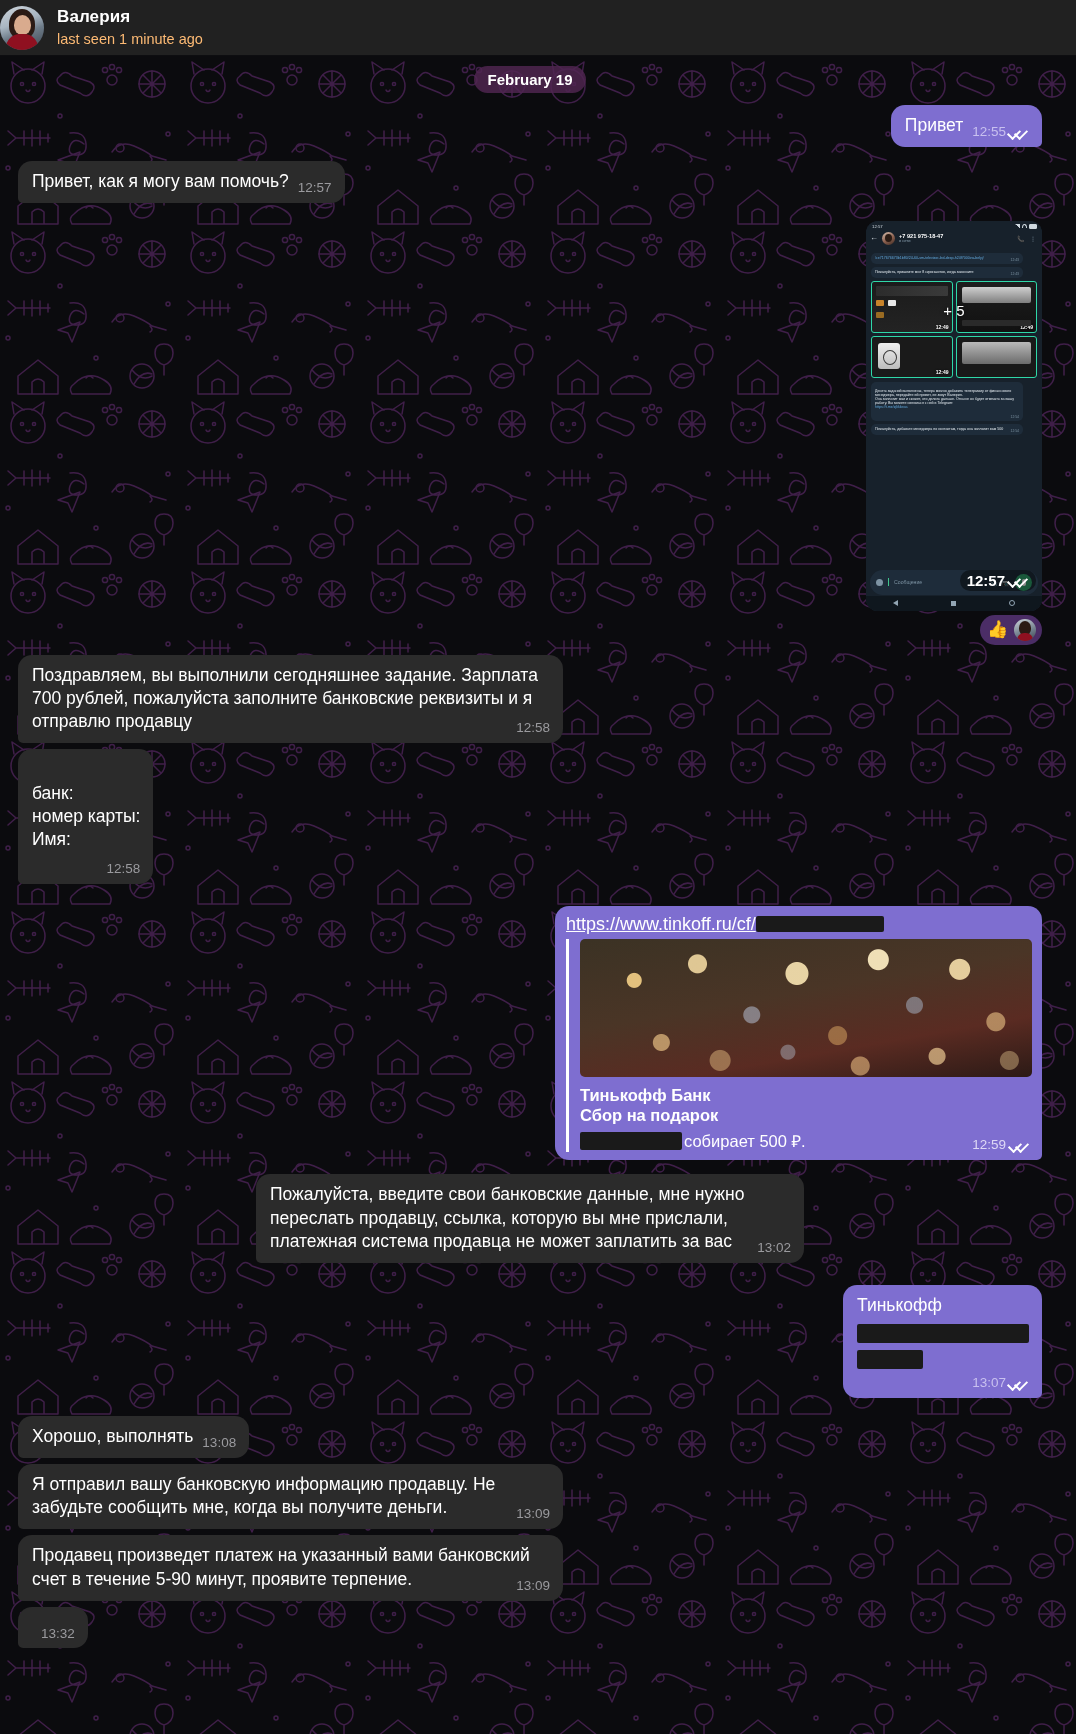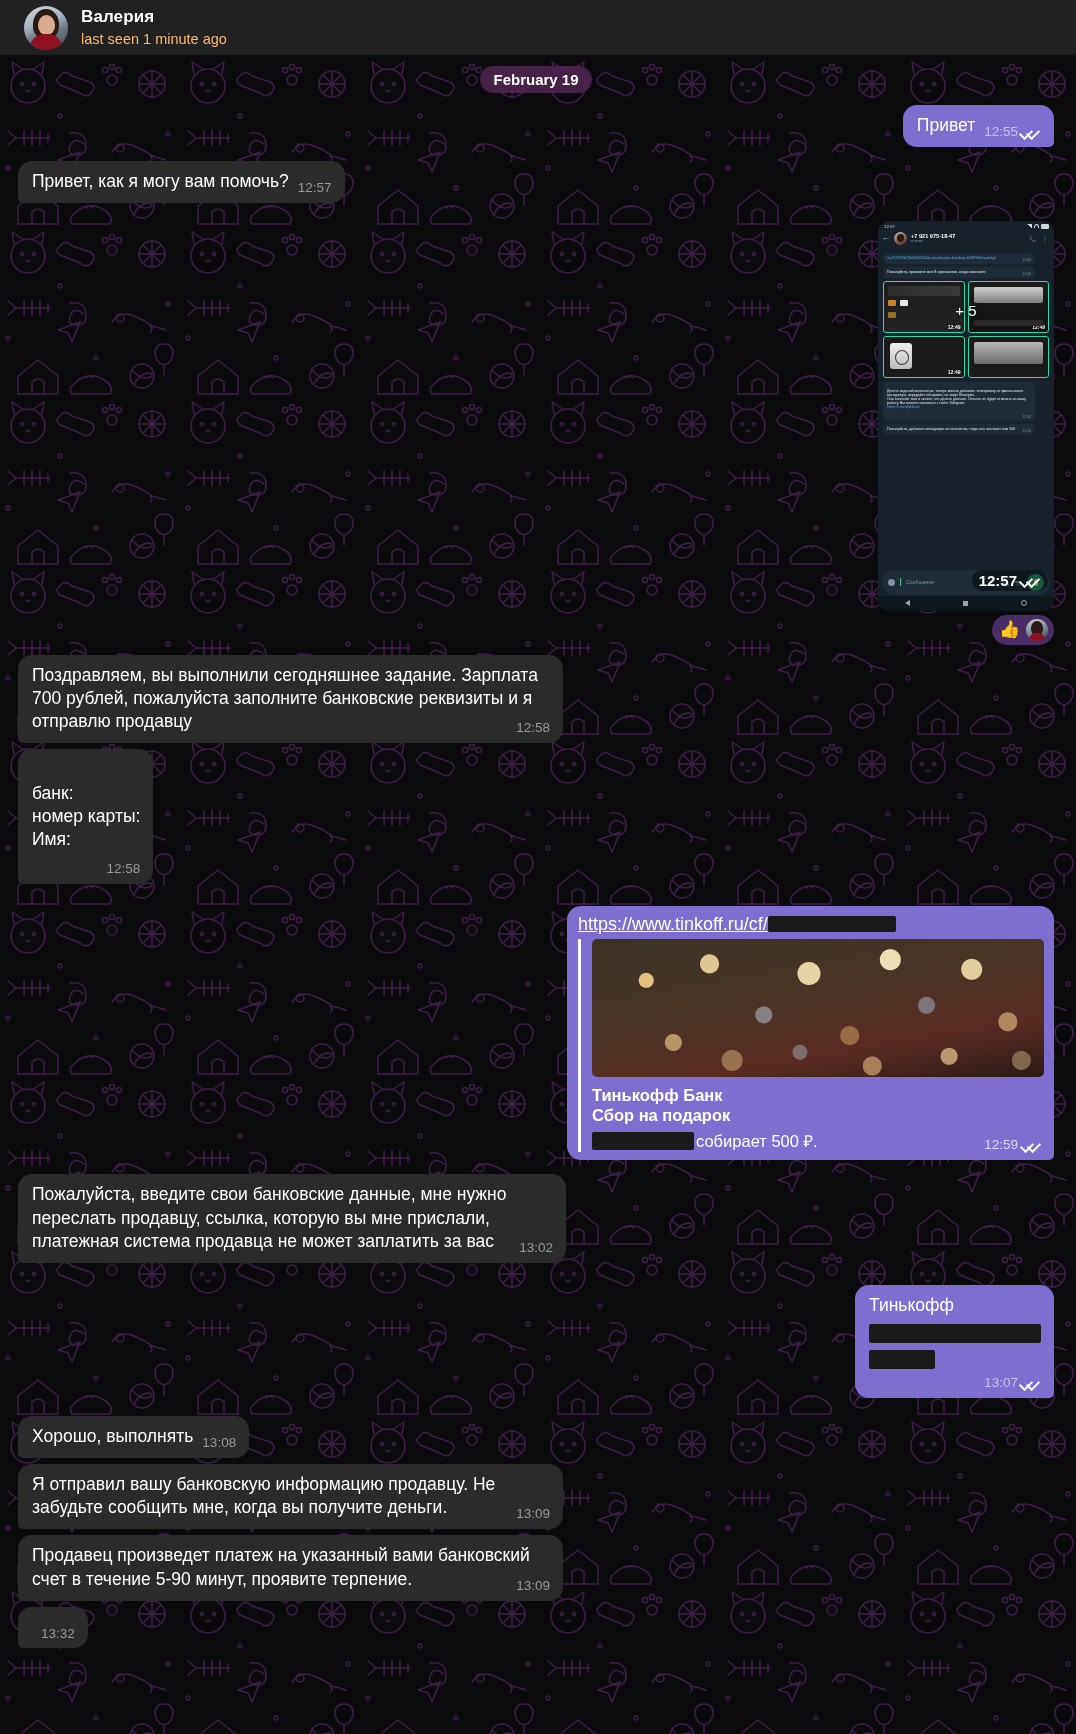--- a/index.html
+++ b/index.html
@@ -11,21 +11,21 @@
     overflow: hidden;
   }
 
   
   .header {
     position: relative;
     height: 56px;
     background: #212121;
     display: flex;
     align-items: center;
-    padding-left: 24px;
+    padding-left: 0;
     border-bottom: 1px solid #0d0d10;
     z-index: 20;
   }
   .avatar {
     width: 44px; height: 44px;
     border-radius: 50%;
     overflow: hidden;
     flex: none;
     background: #2b2b33;
     position: relative;
@@ -47,21 +47,21 @@
     overflow: hidden;
   }
   .chat-bg {
     position: absolute; inset: 0;
     opacity: .55;
     pointer-events: none;
   }
   .chat-inner {
     position: relative;
     z-index: 2;
-    padding: 10px 4px 0 0;
+    padding: 10px 16px 0 0;
     height: 100%;
   }
 
   
   .row { display: flex; padding: 0 18px; margin-bottom: 6px; }
   .row.left { justify-content: flex-start; }
   .row.right { justify-content: flex-end; }
   .row.center { justify-content: center; }
 
   .bubble {
@@ -491,21 +491,21 @@
             <span>собирает 500 ₽.</span>
           </div>
         </div>
         <div class="link-meta">
           <span>12:59</span>
           <span class="ticks"></span>
         </div>
       </div>
     </div>
 
-    <div class="row left" style="margin-bottom:22px;">
+    <div class="row left" style="margin-bottom:22px;justify-content:center;">
       <div class="bubble in" style="max-width:548px;">
         <span class="body">Пожалуйста, введите свои банковские данные, мне нужно переслать продавцу, ссылка, которую вы мне прислали, платежная система продавца не может заплатить за вас</span>
         <span class="meta">
           <span>13:02</span>
         </span>
       </div>
     </div>
 
     <div class="row right" style="margin-bottom:18px;">
       <div class="bubble out" style="min-width:190px;">

